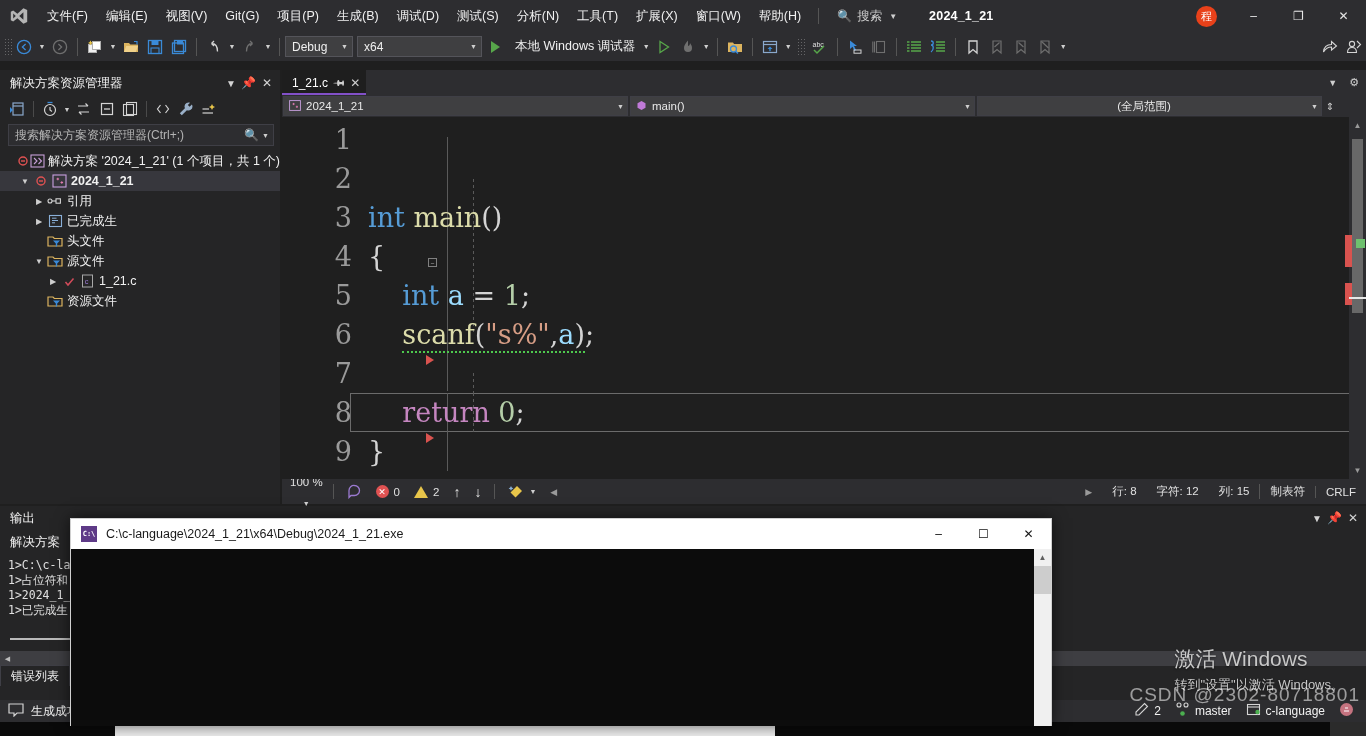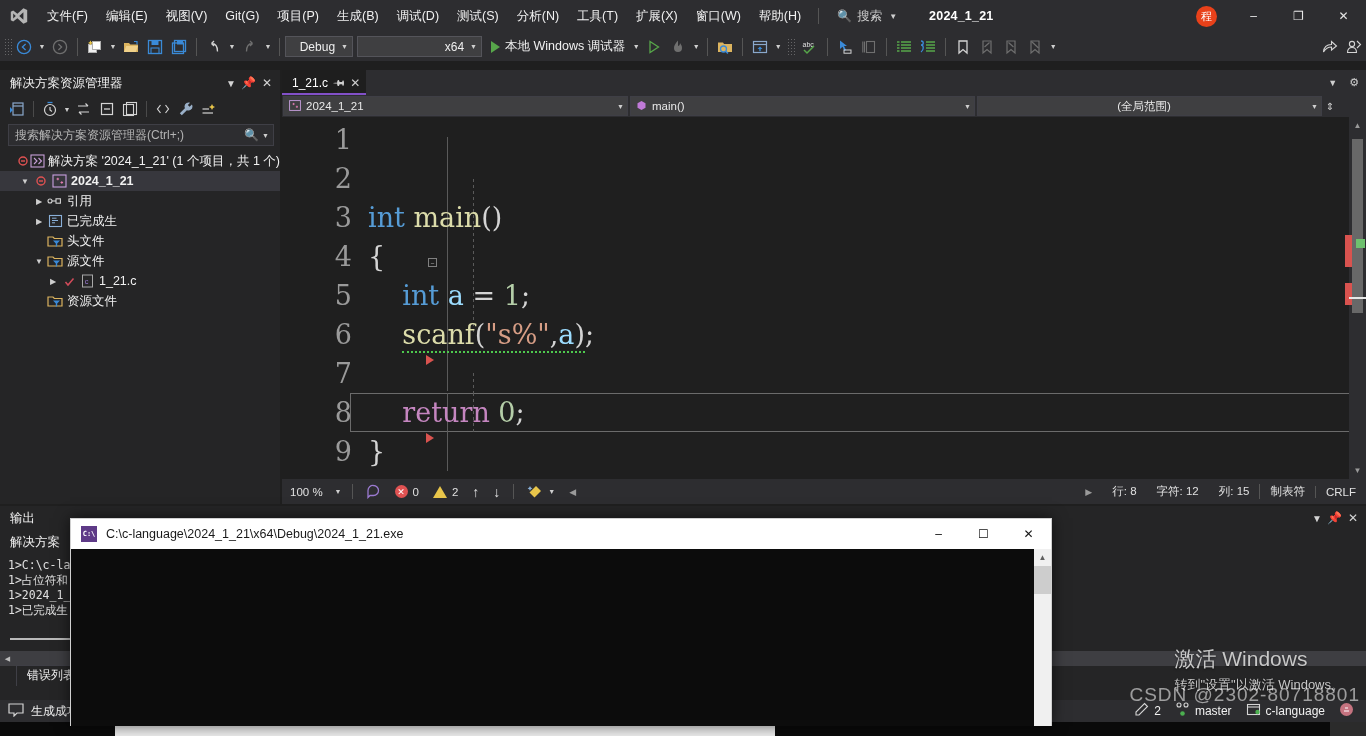--- a/index.html
+++ b/index.html
@@ -45,39 +45,39 @@
     margin-right: 14px;
   }
   .wbtn {
     width: 45px; height: 32px; display: flex; align-items: center; justify-content: center;
     color: #e6e6e6; font-size: 12px;
   }
 
   
   .toolbar {
     position: absolute; left: 0; top: 32px; width: 1366px; height: 29px;
-    background: #2d2d30; display: flex; align-items: center; padding-left: 4px; text-align: right;
+    background: #2d2d30; display: flex; align-items: center; padding-left: 4px;
   }
   .grip { width: 8px; height: 18px; opacity: .45;
     background-image: radial-gradient(#aaa 40%, transparent 41%);
     background-size: 3px 3px; }
   .tb { width: 24px; height: 24px; display: flex; align-items: center; justify-content: center; }
   .tb svg { display:block; }
   .tb-caret { width: 12px; height: 24px; display:flex; align-items:center; justify-content:center;
     font-size: 7px; color: #cfcfcf; }
   .tb-sep { width: 1px; height: 18px; background: #555; margin: 0 5px; }
   .combo {
     height: 21px; background: #3f3f41; border: 1px solid #54545a; color: #efefef;
     font-size: 12px; display: flex; align-items: center; padding: 0 4px 0 6px;
     margin-right: 4px; position: relative;
   }
   .combo .cv { flex: 1; white-space: nowrap; }
   .combo .cc { font-size: 7px; color: #cfcfcf; margin-left: 6px; }
   .run-btn {
-    display: flex; align-items: center; gap: 5px; height: 24px; padding: 0 5px;
+    display: flex; align-items: center; gap: 15px; height: 24px; padding: 0 5px;
     font-size: 12.5px; color: #f1f1f1; white-space: nowrap;
   }
   .tri-green { width:0;height:0;border-left:9px solid #57a64a;border-top:6px solid transparent;border-bottom:6px solid transparent; }
 
   
   .sol-panel {
     position: absolute; left: 0; top: 70px; width: 280px; height: 434px;
     background: #252526; display: flex; flex-direction: column;
   }
   .panel-head {
@@ -172,21 +172,21 @@
   .ind-guide.dash { background: repeating-linear-gradient(#5a5a5a 0 3px, transparent 3px 6px); }
 
   
   .ed-scroll { position: absolute; right: 0; top: 47px; width: 17px; height: 362px; background: #2d2d30; }
   .ed-scroll .arw { height: 17px; display:flex;align-items:center;justify-content:center;color:#9a9a9a;font-size:8px; }
   .ed-thumb { position:absolute; left:3px; width: 11px; background: #686868; }
   .ed-mark { position: absolute; width: 7px; }
 
   
   .ed-status { height: 25px; background: #2d2d30; display: flex; align-items: center; font-size: 11.5px; color: #e0e0e0; }
-  .zoom-combo { display:flex; align-items:center; padding: 0 4px 0 8px; gap: 12px; }
+  .zoom-combo { display:flex; align-items:center; padding: 0 4px 0 8px; gap: 12px; flex-direction: column; }
   .zoom-combo .zc { font-size: 7px; color: #cfcfcf; }
   .es-sep { width: 1px; height: 15px; background: #555; margin: 0 6px; }
   .es-item { display: flex; align-items: center; gap: 5px; padding: 0 7px; }
   .err-dot { width: 13px; height: 13px; border-radius: 50%; background: #e05252; color: #fff;
     font-size: 9px; display:flex;align-items:center;justify-content:center; }
   .warn-tri { width: 0;height:0;border-left:7px solid transparent;border-right:7px solid transparent;border-bottom:12px solid #e8c54a; position:relative; }
   .es-right { margin-left: auto; display: flex; align-items: center; font-size: 11.5px; color: #e0e0e0; }
   .es-right .cell { padding: 0 10px; }
   .es-right .boxed { border-left: 1px solid #555; }
 
@@ -196,21 +196,21 @@
   .out-head .ttl { flex: 1; }
   .out-sub { height: 24px; display: flex; align-items: center; padding-left: 10px; color: #f1f1f1; font-size: 12.5px; gap: 6px;}
   .out-body {
     font-family: "DejaVu Sans Mono", "Liberation Mono", monospace; font-size: 11.5px;
     color: #e0e0e0; padding: 4px 0 0 8px; line-height: 15px; white-space: pre; overflow: hidden;
     height: 108px;
   }
   .out-rule { height: 2px; border-top: 1px solid #b9b9b9; border-bottom: 1px solid #b9b9b9; width: 150px; margin: 5px 0 0 2px; }
   .out-hscroll { position: absolute; left: 0; bottom: 36px; width: 1366px; height: 15px; background: #3e3e42; }
   .out-hscroll .arw { width: 15px; height:15px; display:flex;align-items:center;justify-content:center;color:#bbb;font-size:7px; }
-  .tabs-bottom { position: absolute; left: 16px; bottom: 16px; height: 22px; display: flex; align-items: center; }
+  .tabs-bottom { position: absolute; left: 0; bottom: 16px; height: 22px; display: flex; align-items: flex-end; }
   .btab { height: 21px; padding: 0 10px; font-size: 12px; color: #f1f1f1; display:flex;align-items:center;
     background: #2d2d30; border: 1px solid #3f3f46; border-bottom: none; }
   .btab.active { background: #252526; }
 
   
   .statusbar {
     position: absolute; left: 0; bottom: 14px; width: 1366px; height: 22px;
     background: #2d2d30; display: flex; align-items: center; color: #f1f1f1; font-size: 12px;
   }
   .sb-left { display: flex; align-items: center; gap: 7px; padding-left: 8px; }

